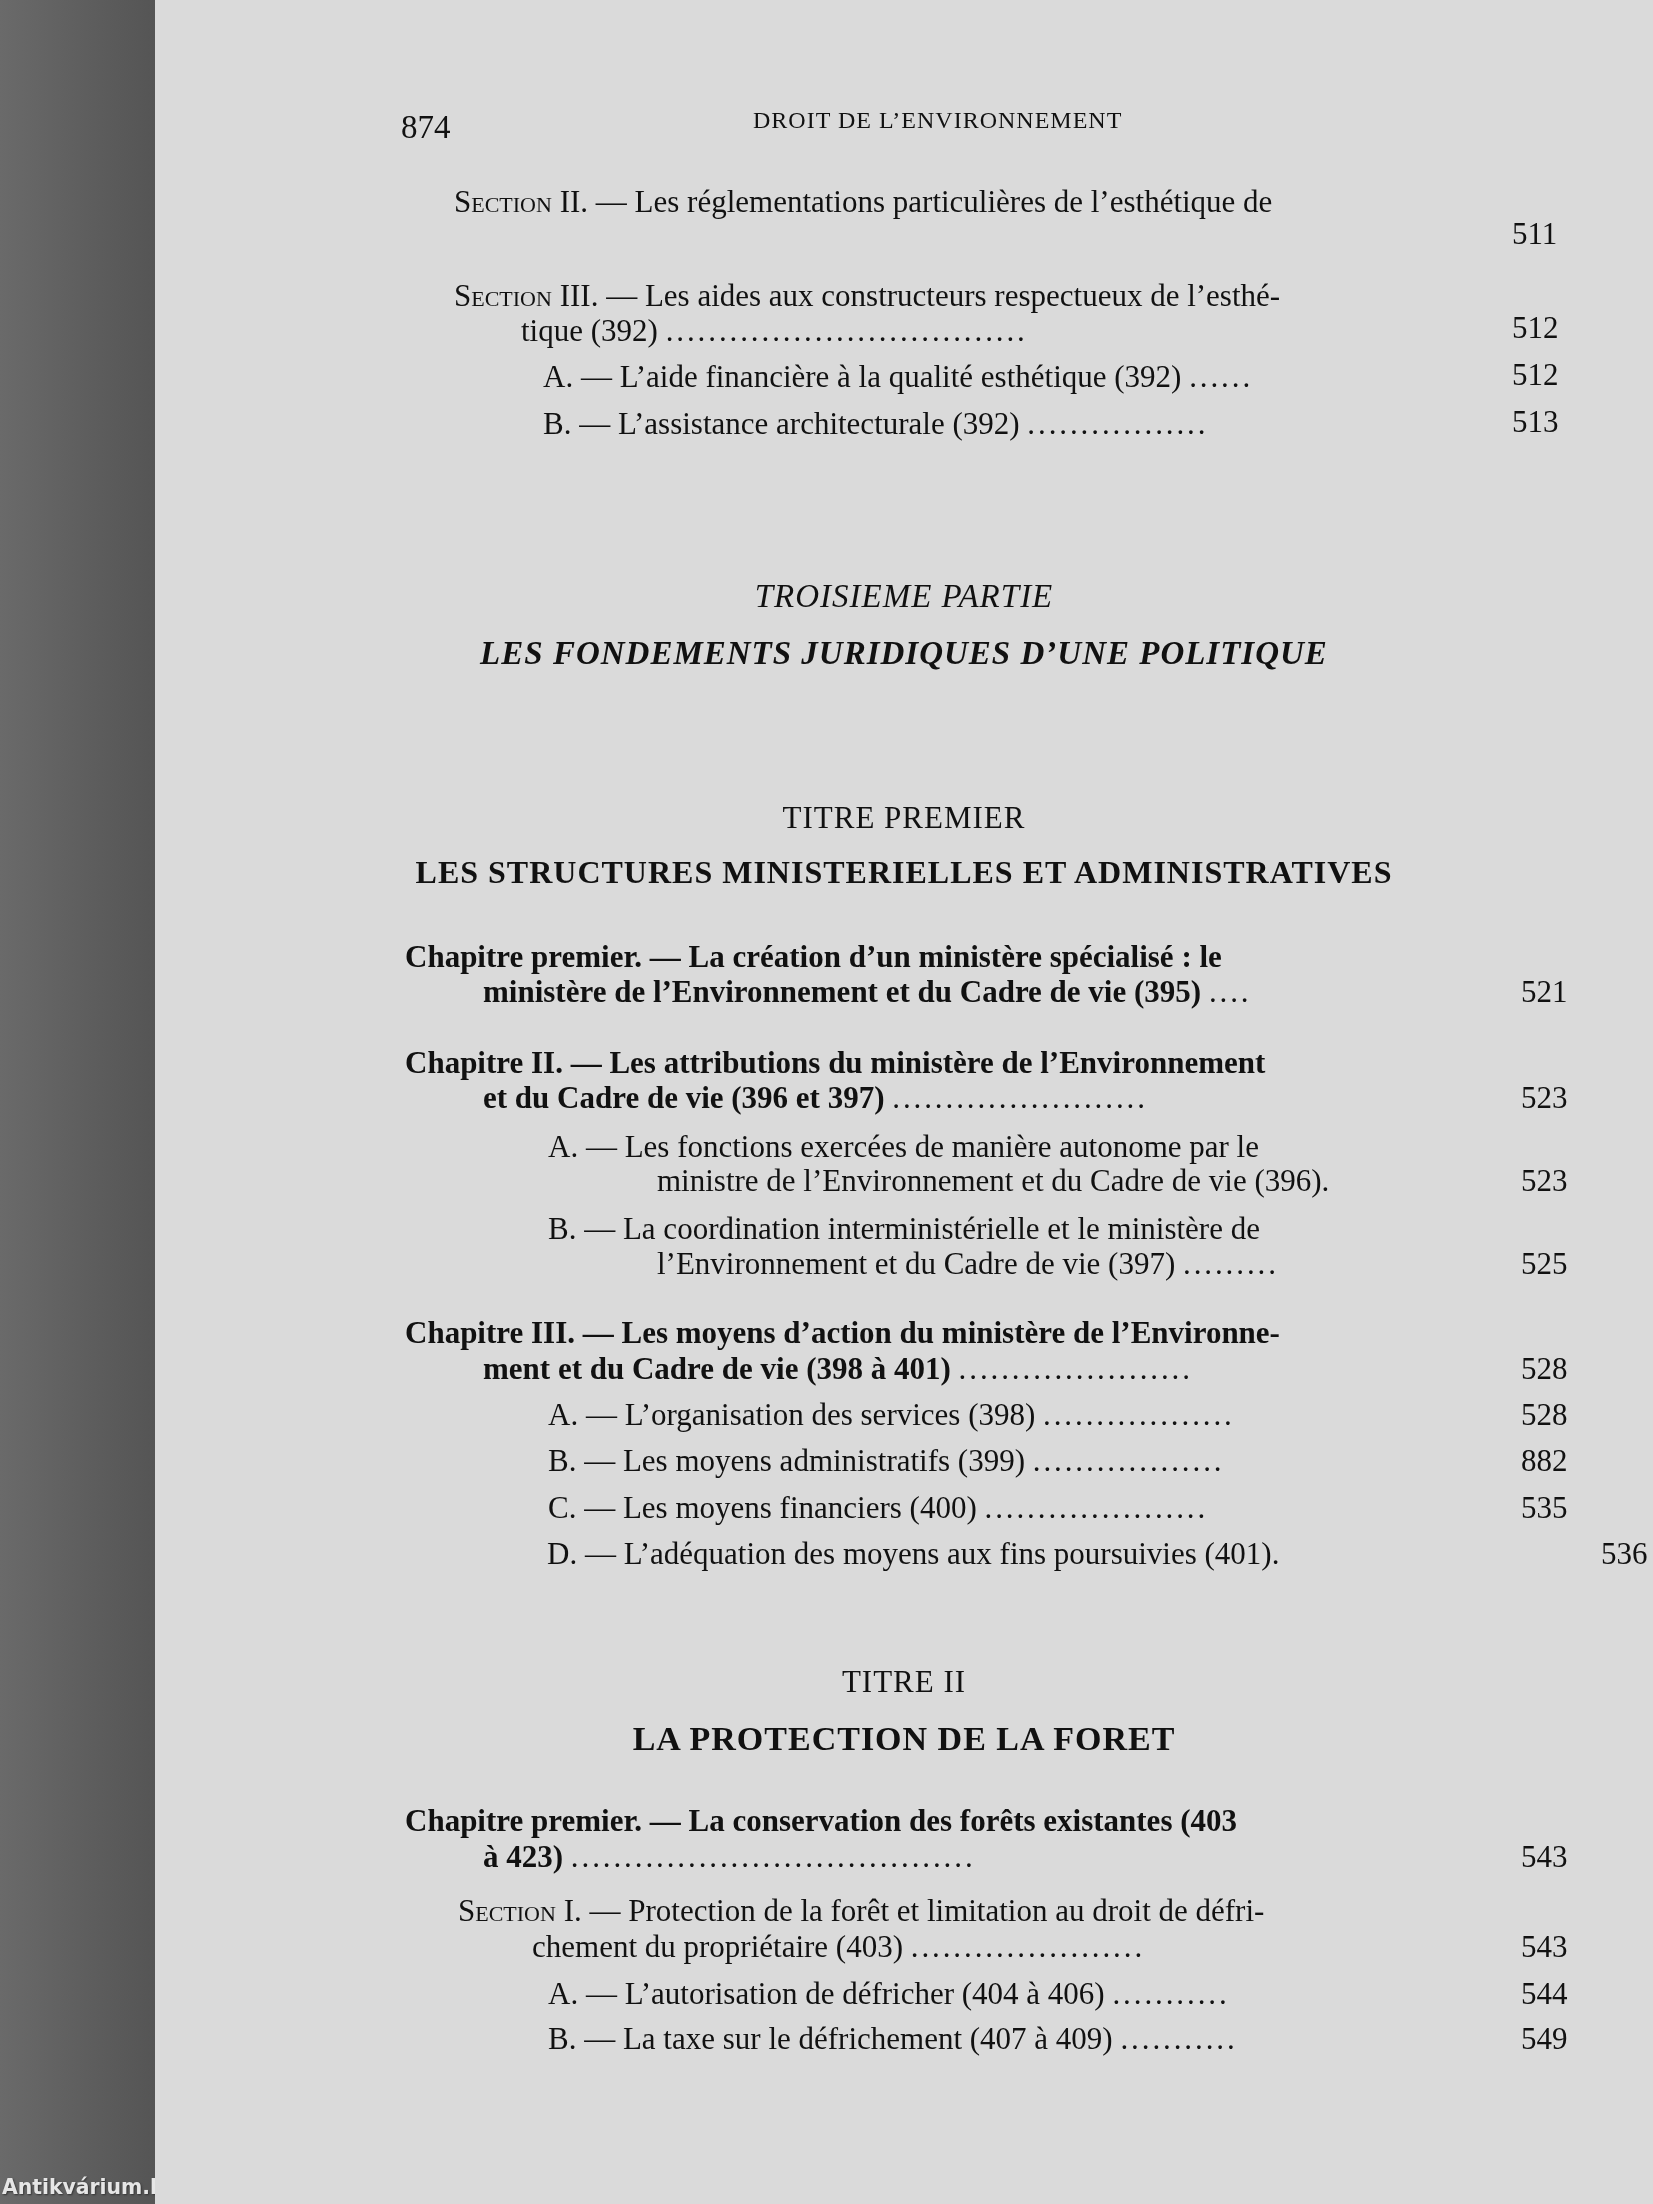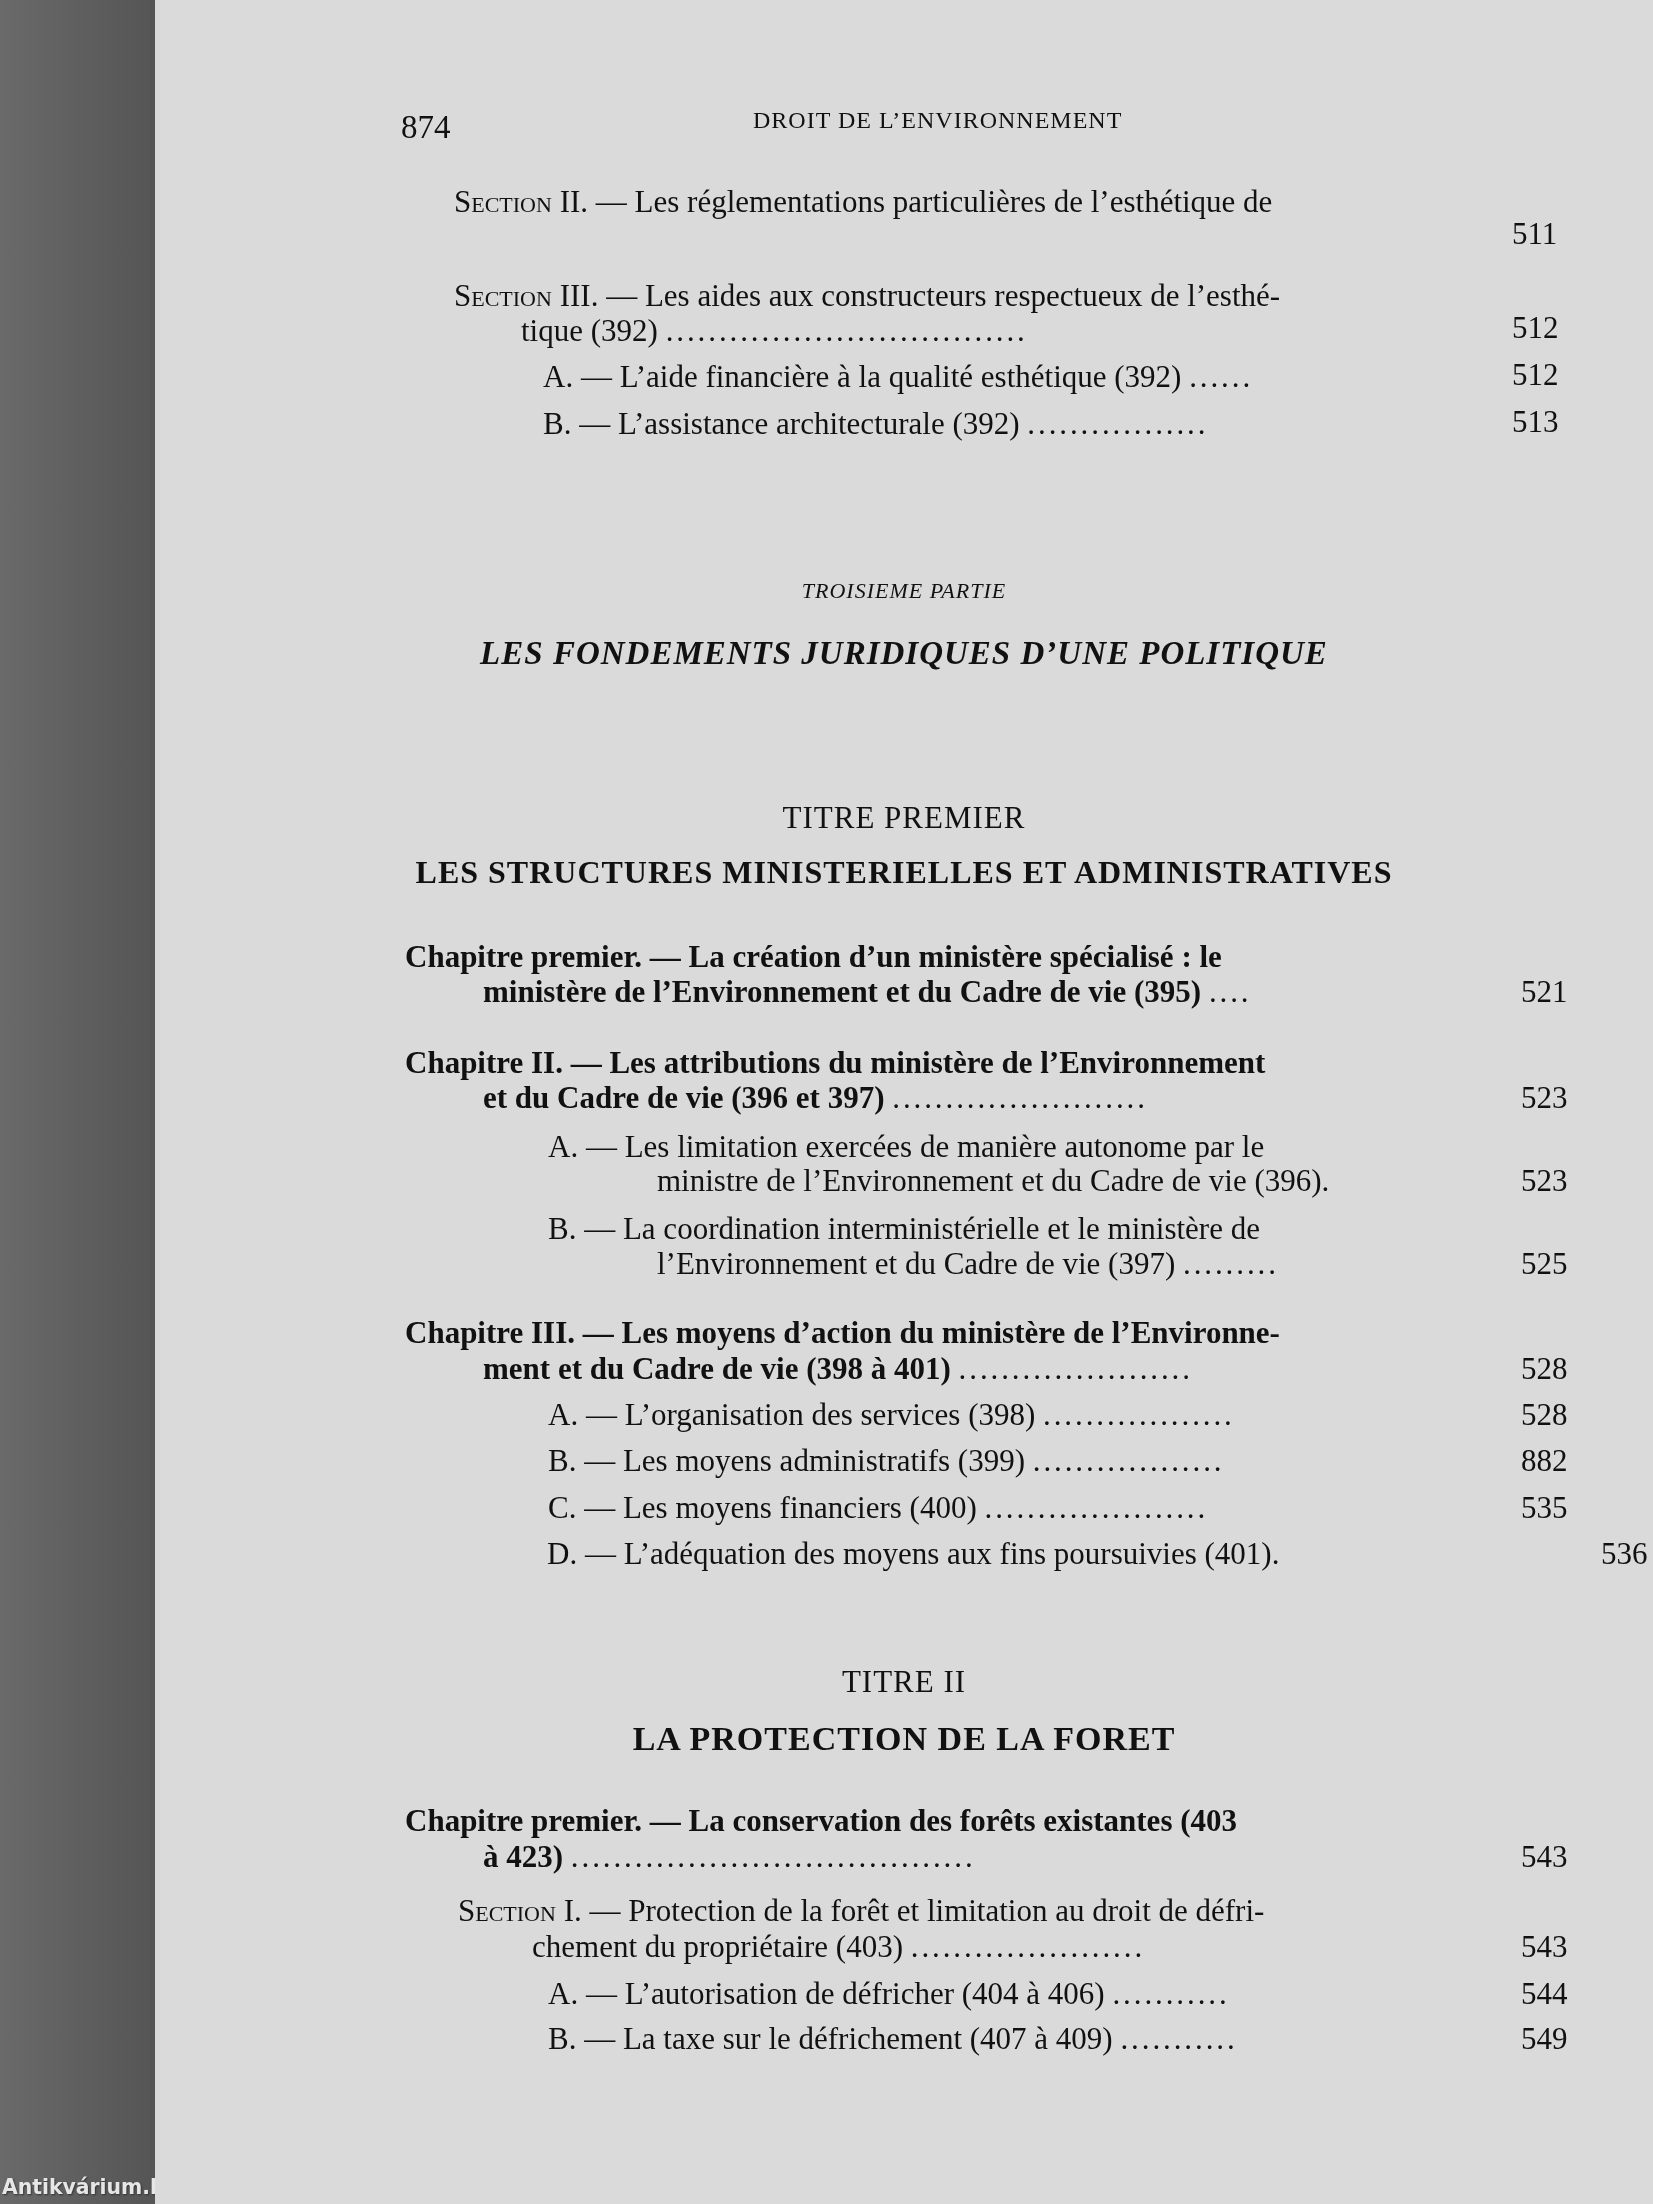--- a/index.html
+++ b/index.html
@@ -23,21 +23,21 @@
     background:#dadada;
   }
   .pagenum { position:absolute; left:246px; top:109px; font-size:33px; }
   .runhead { position:absolute; left:598px; top:107px; font-size:24px; letter-spacing:1px; }
   .line { position:absolute; font-size:31px; white-space:nowrap; }
   .dots { letter-spacing:2.9px; }
   .sc { font-variant:small-caps; }
   .bold { font-weight:bold; }
   .center { position:absolute; left:0; width:1498px; text-align:center; }
   .ital-bold { font-style:italic; font-weight:bold; font-size:33px; letter-spacing:1px; }
-  .ital { font-style:italic; font-size:22px; letter-spacing:1px; }
+  .ital { font-style:italic; font-size:33px; letter-spacing:1px; }
   .caps { font-size:31px; letter-spacing:1px; }
   .caps-bold { font-size:32px; font-weight:bold; letter-spacing:1px; }
 </style>
 </head>
 <body>
 
 <div class="binding"></div>
 <div class="watermark">Antikvárium.hu</div>
 
 <div class="page">
@@ -64,21 +64,21 @@
   <div class="center caps-bold" style="top:854px;">LES STRUCTURES MINISTERIELLES ET ADMINISTRATIVES</div>
 
   <div class="line bold" style="left:250px;top:939px;">Chapitre premier. — La création d’un ministère spécialisé : le</div>
   <div class="line bold" style="left:328px;top:974px;"><span>ministère de l’Environnement et du Cadre de vie (395)</span> <span class="dots" style="font-weight:normal">....</span></div>
   <div class="line" style="left:1366px;top:974px;">521</div>
 
   <div class="line bold" style="left:250px;top:1045px;">Chapitre II. — Les attributions du ministère de l’Environnement</div>
   <div class="line bold" style="left:328px;top:1080px;"><span>et du Cadre de vie (396 et 397)</span> <span class="dots" style="font-weight:normal">........................</span></div>
   <div class="line" style="left:1366px;top:1080px;">523</div>
 
-  <div class="line" style="left:393px;top:1129px;">A. — Les limitation exercées de manière autonome par le</div>
+  <div class="line" style="left:393px;top:1129px;">A. — Les fonctions exercées de manière autonome par le</div>
   <div class="line" style="left:502px;top:1163px;">ministre de l’Environnement et du Cadre de vie (396).</div>
   <div class="line" style="left:1366px;top:1163px;">523</div>
 
   <div class="line" style="left:393px;top:1211px;">B. — La coordination interministérielle et le ministère de</div>
   <div class="line" style="left:502px;top:1246px;"><span>l’Environnement et du Cadre de vie (397)</span> <span class="dots">.........</span></div>
   <div class="line" style="left:1366px;top:1246px;">525</div>
 
   <div class="line bold" style="left:250px;top:1315px;">Chapitre III. — Les moyens d’action du ministère de l’Environne-</div>
   <div class="line bold" style="left:328px;top:1351px;"><span>ment et du Cadre de vie (398 à 401)</span> <span class="dots" style="font-weight:normal">......................</span></div>
   <div class="line" style="left:1366px;top:1351px;">528</div>

